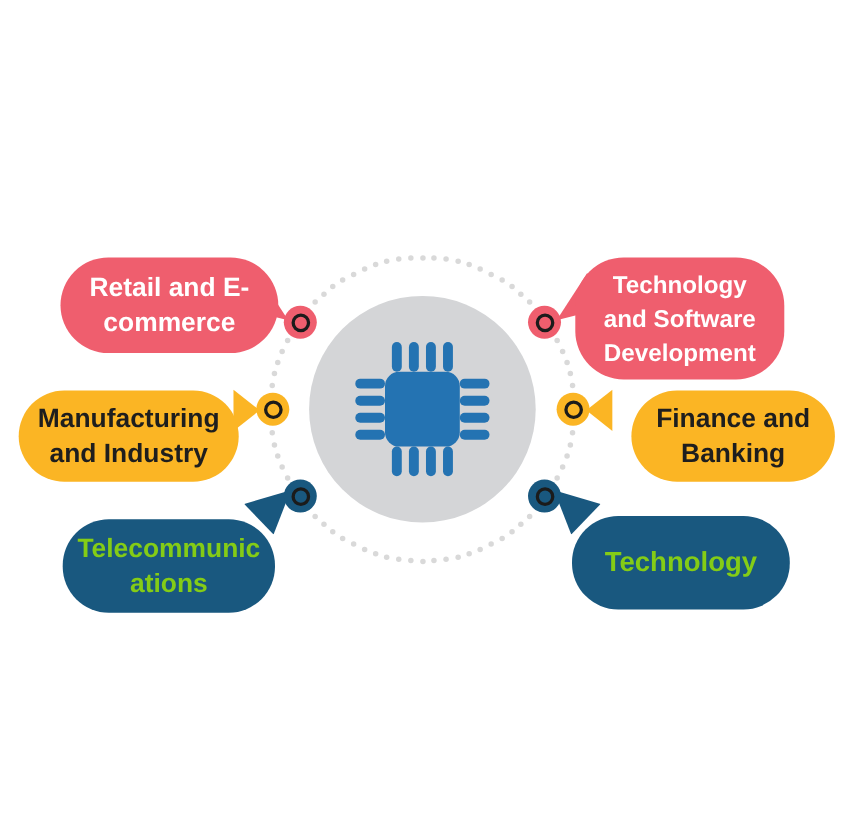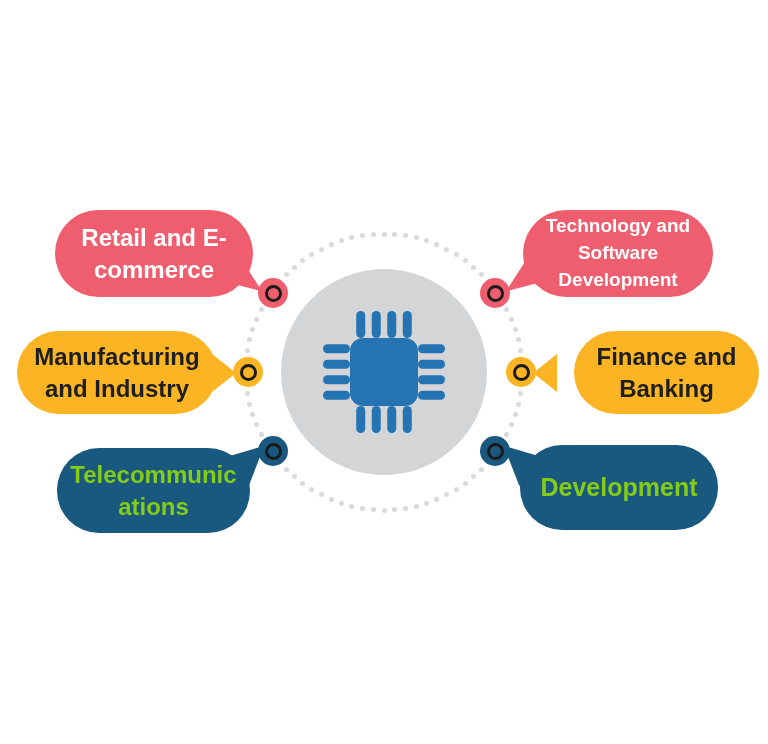--- a/index.html
+++ b/index.html
@@ -31,40 +31,40 @@
   
   .node{
     position:absolute;width:30px;height:30px;border-radius:50%;
     display:flex;align-items:center;justify-content:center;z-index:4;
   }
   .node-ring{width:11px;height:11px;border:3px solid var(--ring);border-radius:50%;}
   .n-pink{background:var(--pink);} .n-yellow{background:var(--yellow);} .n-blue{background:var(--blue);}
   
   .bubble{
     position:absolute;display:flex;align-items:center;justify-content:center;
-    text-align:center;font-weight:700;z-index:3;padding:18px 12px;box-sizing:border-box;
+    text-align:center;font-weight:700;z-index:3;padding:18px 12px;box-sizing:border-box;margin-top:24px;
   }
   .bubble .bubble-label{width:100%;overflow-wrap:break-word;}
   .pink-b{background:var(--pink);color:#ffffff;}
   .yellow-b{background:var(--yellow);color:var(--dark-text);}
   .blue-b{background:var(--blue);color:#84cc16;}
   .tail{position:absolute;z-index:2;}
   .tail.pink-t{background:var(--pink);} .tail.yellow-t{background:var(--yellow);} .tail.blue-t{background:var(--blue);}
 
   #b-retail{left:55px;top:210px;width:198px;height:87px;border-radius:44px;font-size:24px;line-height:1.3;}
   #t-retail{left:228px;top:248px;width:40px;height:48px;clip-path:polygon(15% 0%,85% 90%,0% 72%);}
 
   #b-manufacturing{left:17px;top:331px;width:200px;height:83px;border-radius:42px;font-size:24px;line-height:1.3;}
   #t-manufacturing{left:212px;top:354px;width:24px;height:38px;clip-path:polygon(0% 0%,100% 50%,0% 100%);}
 
   #b-telecom{left:57px;top:448px;width:193px;height:85px;border-radius:42px;font-size:24px;line-height:1.3;}
   #b-telecom .bubble-label{word-break:break-word;overflow-wrap:anywhere;}
   #t-telecom{left:222px;top:438px;width:46px;height:48px;clip-path:polygon(0% 42%,92% 16%,58% 100%);}
 
-  #b-technology{left:523px;top:210px;width:190px;height:87px;border-radius:44px;font-size:19px;line-height:1.42;}
+  #b-technology{left:523px;top:210px;width:190px;height:111px;border-radius:44px;font-size:22px;line-height:1.42;}
   #t-technology{left:500px;top:248px;width:40px;height:48px;clip-path:polygon(85% 0%,15% 90%,100% 72%);}
 
   #b-finance{left:574px;top:331px;width:185px;height:83px;border-radius:42px;font-size:24px;line-height:1.3;}
   #t-finance{left:533px;top:354px;width:24px;height:38px;clip-path:polygon(100% 0%,0% 50%,100% 100%);}
 
   #b-healthcare{left:520px;top:445px;width:198px;height:85px;border-radius:42px;font-size:25px;line-height:1.3;}
   #t-healthcare{left:500px;top:438px;width:46px;height:48px;clip-path:polygon(100% 42%,8% 16%,42% 100%);}
 </style>
 </head>
 <body>
@@ -193,21 +193,21 @@
   <div class="bubble blue-b" id="b-telecom">
     <span class="bubble-label">Telecommunications</span>
   </div>
   <div class="bubble pink-b" id="b-technology">
     <span class="bubble-label">Technology and Software Development</span>
   </div>
   <div class="bubble yellow-b" id="b-finance">
     <span class="bubble-label">Finance and Banking</span>
   </div>
   <div class="bubble blue-b" id="b-healthcare">
-    <span class="bubble-label">Development</span>
+    <span class="bubble-label">Technology</span>
   </div>
 
   <div class="node n-pink" style="left:258px;top:278px;">
       <span class="node-ring"></span>
     </div>
   <div class="node n-yellow" style="left:233px;top:357px;">
       <span class="node-ring"></span>
     </div>
   <div class="node n-blue" style="left:258px;top:436px;">
       <span class="node-ring"></span>

